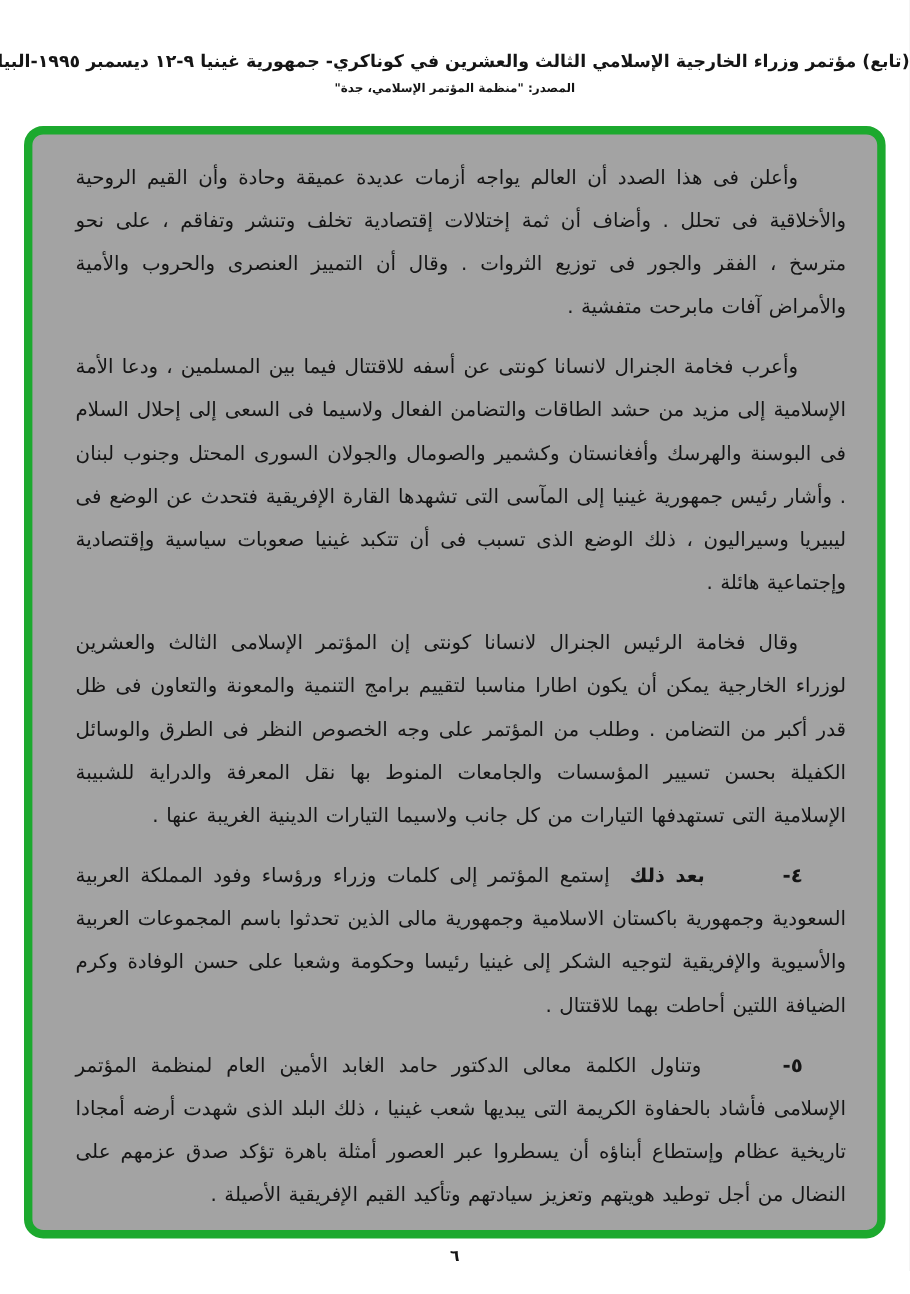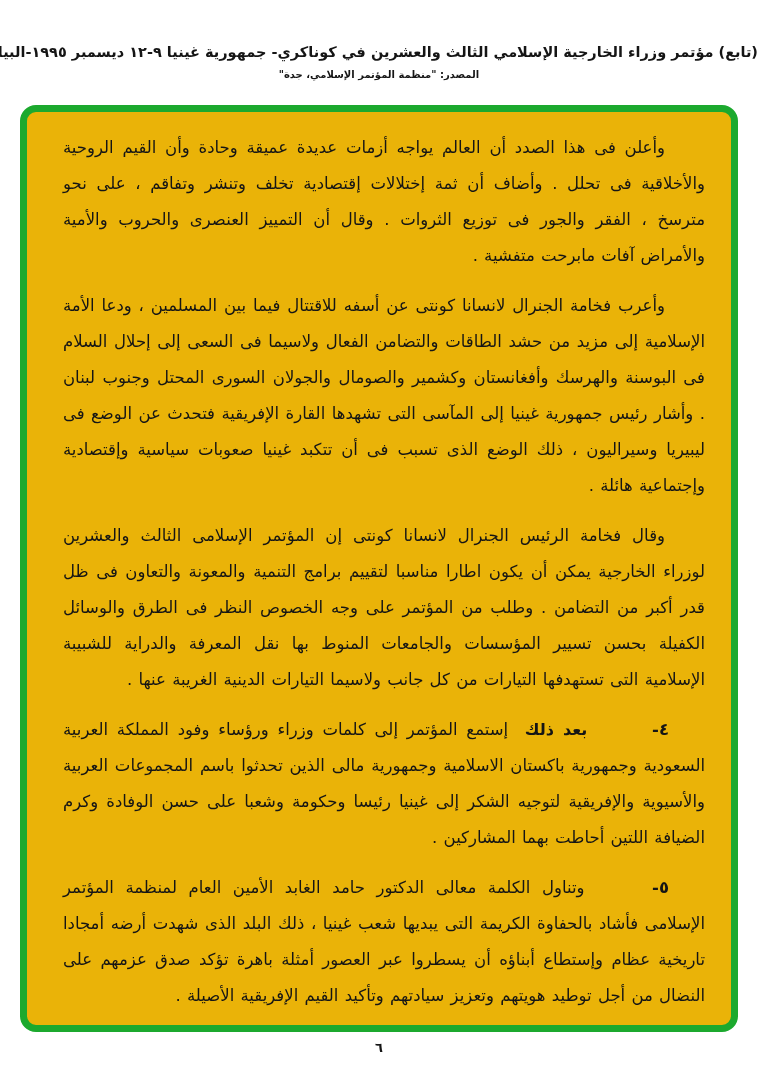--- a/index.html
+++ b/index.html
@@ -39,21 +39,21 @@
   
   .frame {
     position: absolute;
     left: 20px;
     top: 105px;
     width: 718px;
     height: 927px;
     box-sizing: border-box;
     border: 7px solid #1ca92e;
     border-radius: 16px;
-    background: #eab308;
+    background: #a3a3a3;
     padding: 18px 26px 0 36px;
   }
   
   .doc-body {
     direction: rtl;
     text-align: justify;
     text-align-last: right;
     font-size: 16.5px;
     line-height: 36px;
     word-spacing: 1px;
@@ -113,21 +113,21 @@
 
   <p class="para">
     
     
     <span class="para-text">وقال فخامة الرئيس الجنرال لانسانا كونتى إن المؤتمر الإسلامى الثالث والعشرين لوزراء الخارجية يمكن أن يكون اطارا مناسبا لتقييم برامج التنمية والمعونة والتعاون فى ظل قدر أكبر من التضامن . وطلب من المؤتمر على وجه الخصوص النظر فى الطرق والوسائل الكفيلة بحسن تسيير المؤسسات والجامعات المنوط بها نقل المعرفة والدراية للشبيبة الإسلامية التى تستهدفها التيارات من كل جانب ولاسيما التيارات الدينية الغريبة عنها .</span>
   </p>
 
   <p class="para numbered">
     <span class="para-number">٤-</span>
     <span class="para-lead">بعد ذلك</span>
-    <span class="para-text">إستمع المؤتمر إلى كلمات وزراء ورؤساء وفود المملكة العربية السعودية وجمهورية باكستان الاسلامية وجمهورية مالى الذين تحدثوا باسم المجموعات العربية والأسيوية والإفريقية لتوجيه الشكر إلى غينيا رئيسا وحكومة وشعبا على حسن الوفادة وكرم الضيافة اللتين أحاطت بهما المشاركين .</span>
+    <span class="para-text">إستمع المؤتمر إلى كلمات وزراء ورؤساء وفود المملكة العربية السعودية وجمهورية باكستان الاسلامية وجمهورية مالى الذين تحدثوا باسم المجموعات العربية والأسيوية والإفريقية لتوجيه الشكر إلى غينيا رئيسا وحكومة وشعبا على حسن الوفادة وكرم الضيافة اللتين أحاطت بهما للاقتتال .</span>
   </p>
 
   <p class="para numbered">
     <span class="para-number">٥-</span>
     
     <span class="para-text">وتناول الكلمة معالى الدكتور حامد الغابد الأمين العام لمنظمة المؤتمر الإسلامى فأشاد بالحفاوة الكريمة التى يبديها شعب غينيا ، ذلك البلد الذى شهدت أرضه أمجادا تاريخية عظام وإستطاع أبناؤه أن يسطروا عبر العصور أمثلة باهرة تؤكد صدق عزمهم على النضال من أجل توطيد هويتهم وتعزيز سيادتهم وتأكيد القيم الإفريقية الأصيلة .</span>
   </p>
 </div>
   </div>
 

